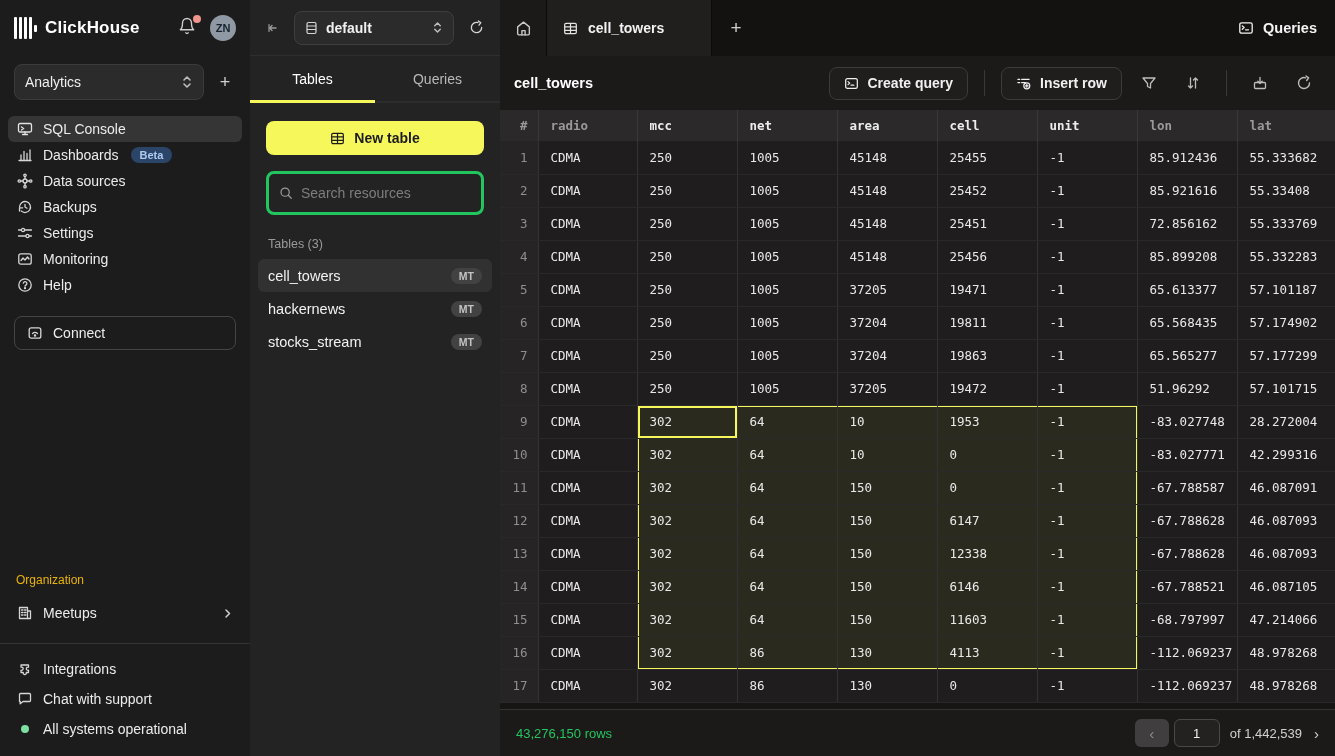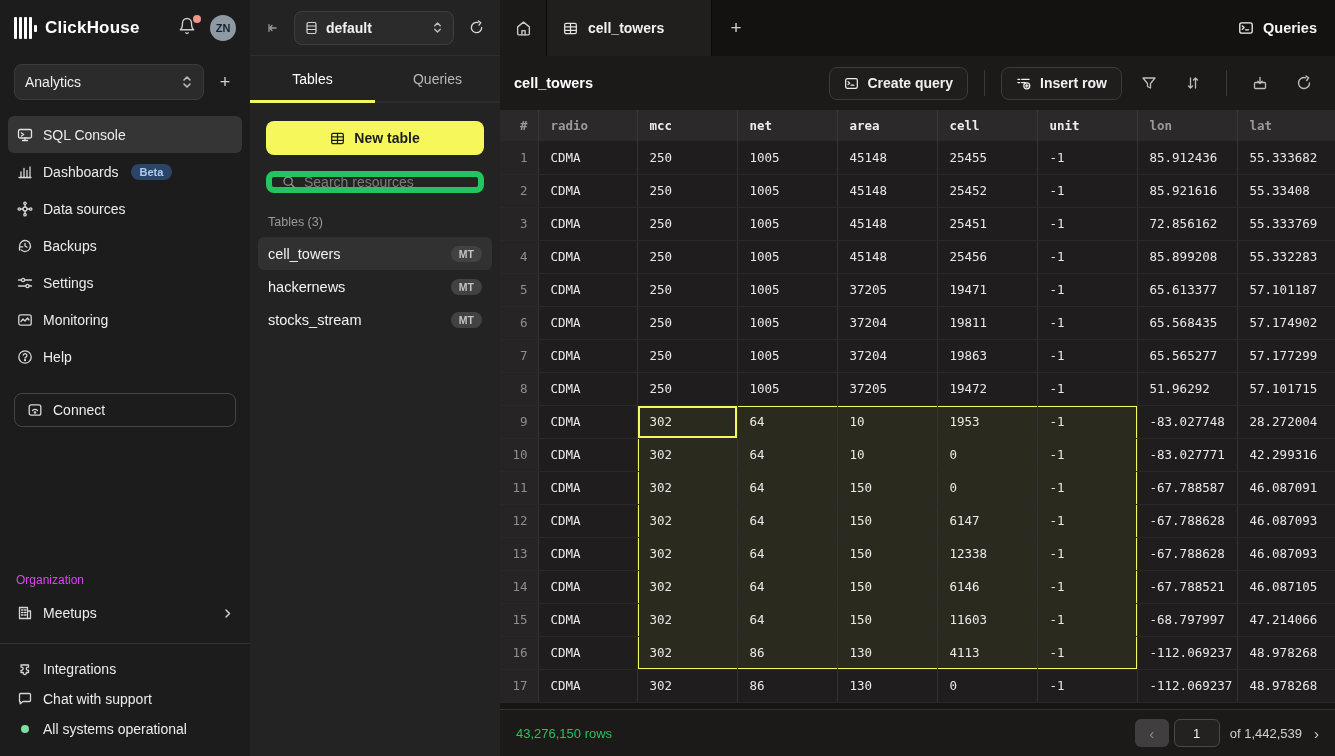--- a/index.html
+++ b/index.html
@@ -19,31 +19,31 @@
   .bell .dot { position:absolute; top:-2px; right:-1px; width:8px; height:8px; border-radius:50%; background:#f0948c; }
   .avatar { width:26px; height:26px; border-radius:50%; background:#8f99a3; color:#16222e;
     font-size:11px; font-weight:700; display:flex; align-items:center; justify-content:center; }
   .ws-row { display:flex; align-items:center; gap:10px; padding:8px 14px 12px 14px; }
   .ws-select { flex:1; height:36px; background:#2b2b2b; border:1px solid #3b3b3b; border-radius:8px;
     display:flex; align-items:center; padding:0 10px; font-size:14px; color:#f0f0f0; cursor:pointer; }
   .ws-select .spacer { flex:1; }
   .plus-btn { width:22px; height:22px; display:flex; align-items:center; justify-content:center;
     color:#cfcfcf; font-size:18px; cursor:pointer; }
   .nav { padding:4px 8px; }
-  .nav-item { display:flex; align-items:center; gap:10px; height:37px; padding:0 9px; border-radius:6px;
+  .nav-item { display:flex; align-items:center; gap:10px; height:26px; padding:0 9px; border-radius:6px;
     font-size:14px; color:#ececec; cursor:pointer; }
   .nav-item.active { background:#353535; }
   .nav-item .ico { width:16px; height:16px; display:flex; align-items:center; justify-content:center; flex-shrink:0; }
   .badge-beta { background:#2b4568; color:#aecbf0; font-size:11px; font-weight:700; border-radius:10px;
     padding:2px 9px; margin-left:2px; }
   .connect-wrap { padding:14px 14px 0 14px; }
   .connect-btn { height:34px; border:1px solid #454545; border-radius:8px; display:flex; align-items:center;
     gap:10px; padding:0 12px; font-size:14px; color:#ececec; cursor:pointer; }
   .sb-flex { flex:1; }
-  .org-label { padding:0 16px; font-size:12px; color:#d946ef; margin-bottom:10px; }
+  .org-label { padding:0 16px; font-size:12px; color:#eab308; margin-bottom:10px; }
   .org-item { display:flex; align-items:center; gap:10px; height:32px; margin:0 8px; padding:0 9px;
     font-size:14px; cursor:pointer; border-radius:6px; }
   .org-item .spacer { flex:1; }
   .sb-divider { border-top:1px solid #333; margin:14px 0 10px 0; }
   .sb-foot { padding:0 8px 12px 8px; }
   .sb-foot .nav-item { height:30px; }
   .green-dot { width:8px; height:8px; border-radius:50%; background:#7ee0a0; margin:0 4px; }
 
   
   .explorer { width:250px; background:#232323; display:flex; flex-direction:column; flex-shrink:0; }
@@ -55,21 +55,21 @@
   .refresh-btn { width:24px; height:24px; display:flex; align-items:center; justify-content:center; cursor:pointer; color:#d6d6d6; }
   .ex-tabs { display:flex; height:47px; border-bottom:2px solid #2c2c2c; }
   .ex-tab { flex:1; display:flex; align-items:center; justify-content:center; font-size:14px; color:#b9b9b9;
     cursor:pointer; position:relative; }
   .ex-tab.active { color:#fff; font-weight:400; }
   .ex-tab.active::after { content:""; position:absolute; left:0; right:0; bottom:-2px; height:3px; background:#f5f75b; }
   .newtable-wrap { padding:18px 16px 0 16px; }
   .newtable-btn { height:34px; background:#f5f75b; border-radius:8px; display:flex; align-items:center;
     justify-content:center; gap:9px; font-size:14px; font-weight:700; color:#1c1c1c; cursor:pointer; }
   .search-wrap { padding:16px 16px 0 16px; }
-  .search-box { height:22px; border:6px solid #22c55e; border-radius:8px; display:flex; align-items:center;
+  .search-box { height:44px; border:3px solid #22c55e; border-radius:8px; display:flex; align-items:center;
     gap:8px; padding:0 10px; color:#8b8b8b; }
   .search-box input { background:transparent; border:none; outline:none; color:#d8d8d8; font-size:14px; width:100%;
     font-family:"Liberation Sans", sans-serif; }
   .search-box input::placeholder { color:#7e7e7e; }
   .tables-label { padding:22px 18px 8px 18px; font-size:12.5px; color:#9a9a9a; }
   .table-list { padding:0 8px; }
   .table-item { display:flex; align-items:center; height:33px; padding:0 10px; border-radius:6px; font-size:14.5px;
     color:#f2f2f2; cursor:pointer; }
   .table-item.selected { background:#313131; }
   .table-item .spacer { flex:1; }

